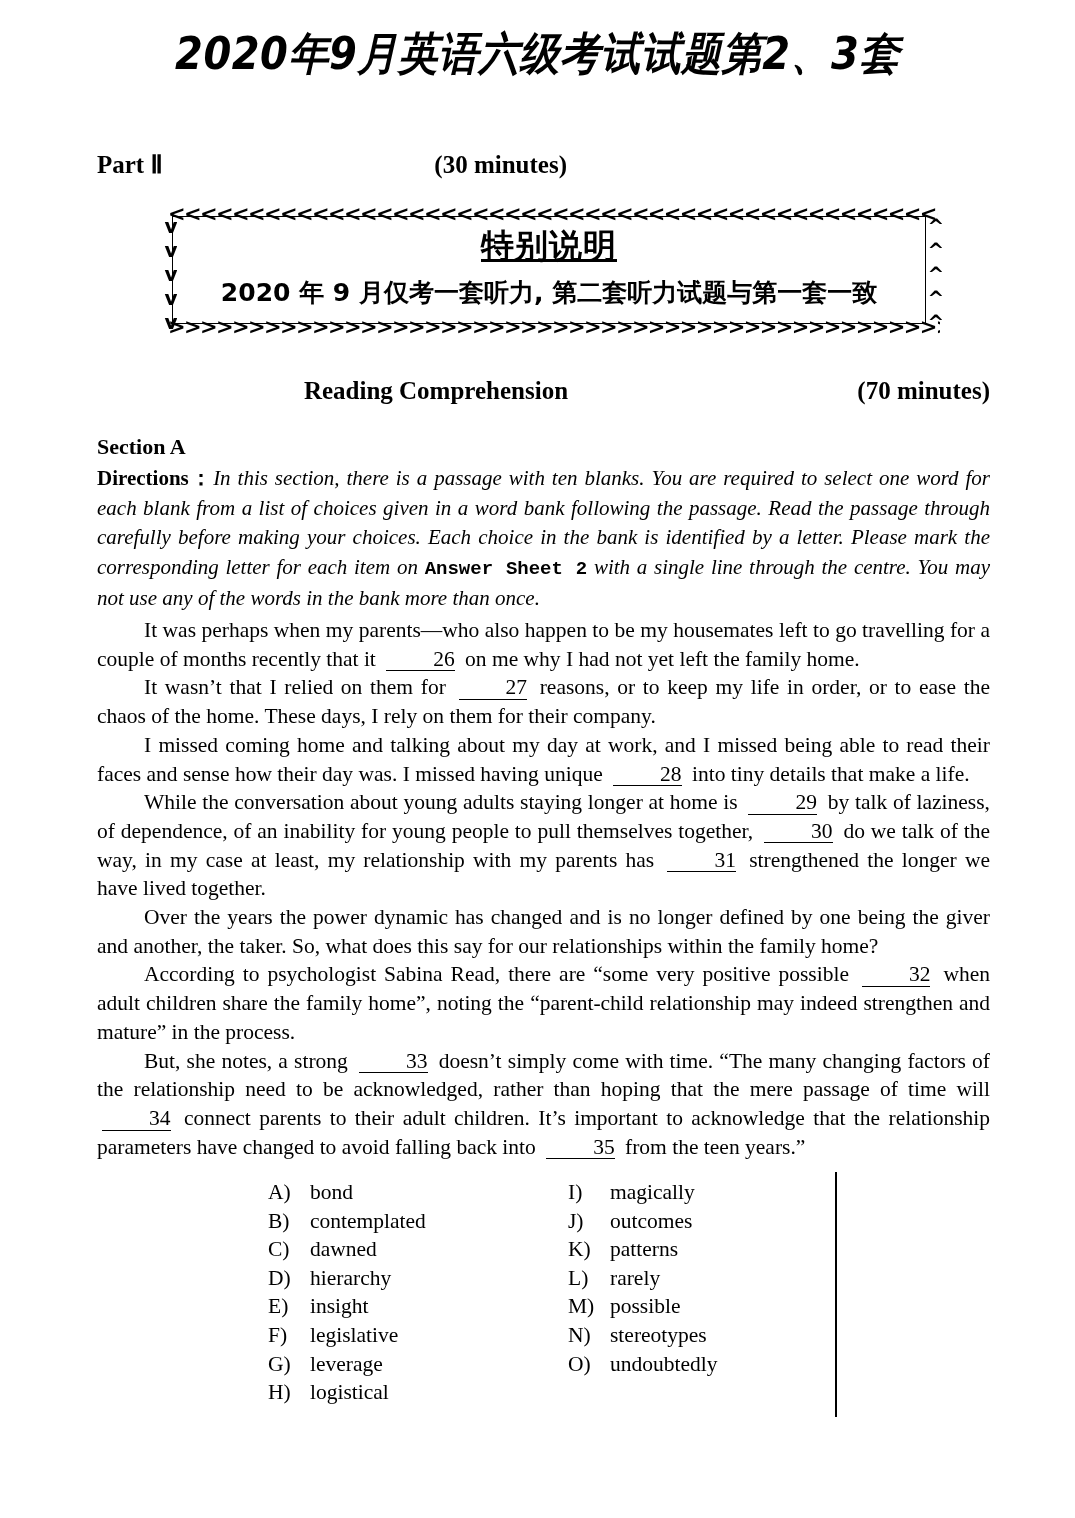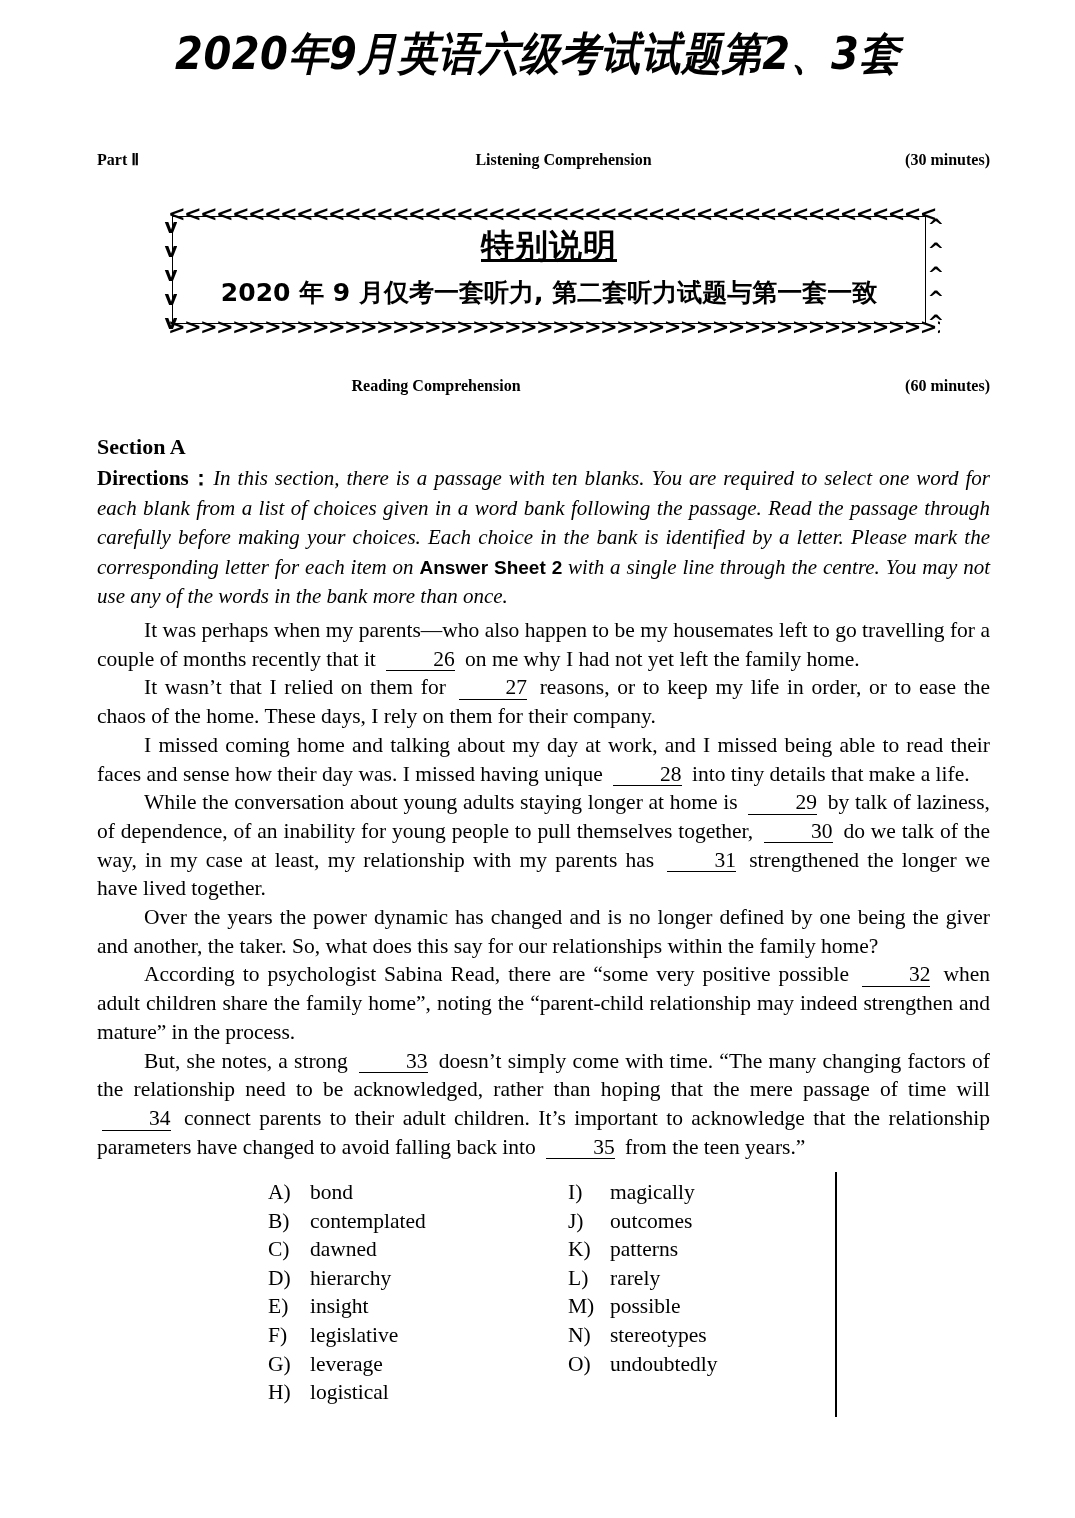--- a/index.html
+++ b/index.html
@@ -35,21 +35,21 @@
   }
 
   
   .part-row {
     position: absolute;
     left: 97px;
     width: 893px;
     display: flex;
     align-items: baseline;
     font-weight: bold;
-    font-size: 16px;
+    font-size: 25px;
     font-family: "Liberation Serif", serif;
   }
   .part-row .p-label { width: 255px; flex: 0 0 auto; }
   .part-row .p-center { flex: 1 1 auto; text-align: center; }
   .part-row .p-time { width: 215px; flex: 0 0 auto; text-align: right; }
 
   #part2 { top: 150px; }
   #part3 { top: 377px; }
 
   
@@ -139,21 +139,21 @@
   }
   .directions .dir-label {
     font-weight: bold;
     font-style: normal;
     font-size: 21px;
   }
   .dir-flow {
     font-style: italic;
   }
   .ansheet {
-    font-family: Liberation Sans, sans-serif;
+    font-family: Liberation Mono, monospace;
     font-weight: bold;
     font-style: normal;
     font-size: 19px;
   }
 
   
   .passage {
     position: absolute;
     left: 97px;
     top: 616px;
@@ -205,37 +205,36 @@
     border-left: 2px solid #000;
   }
 </style>
 </head>
 <body>
 
 <div class="doc-title">2020年9月英语六级考试试题第2、3套</div>
 
 <div class="part-row" id="part2">
   <span class="p-label">Part Ⅱ</span>
-  <span class="p-center">Listening Comprehension</span>
   <span class="p-time">(30 minutes)</span>
 </div>
 
 <div class="notice-wrap">
   <div class="notice-inner-rect"></div>
   <div class="chev chev-top">&lt;&lt;&lt;&lt;&lt;&lt;&lt;&lt;&lt;&lt;&lt;&lt;&lt;&lt;&lt;&lt;&lt;&lt;&lt;&lt;&lt;&lt;&lt;&lt;&lt;&lt;&lt;&lt;&lt;&lt;&lt;&lt;&lt;&lt;&lt;&lt;&lt;&lt;&lt;&lt;&lt;&lt;&lt;&lt;&lt;&lt;&lt;&lt;&lt;&lt;&lt;&lt;&lt;&lt;&lt;&lt;&lt;&lt;&lt;&lt;&lt;&lt;&lt;&lt;&lt;&lt;&lt;&lt;&lt;&lt;&lt;&lt;&lt;&lt;&lt;&lt;&lt;&lt;&lt;&lt;&lt;&lt;&lt;&lt;&lt;&lt;&lt;&lt;&lt;&lt;&lt;&lt;&lt;&lt;&lt;&lt;&lt;&lt;&lt;&lt;&lt;&lt;&lt;&lt;&lt;&lt;&lt;&lt;&lt;&lt;&lt;&lt;&lt;&lt;</div>
   <div class="chev chev-bottom">&gt;&gt;&gt;&gt;&gt;&gt;&gt;&gt;&gt;&gt;&gt;&gt;&gt;&gt;&gt;&gt;&gt;&gt;&gt;&gt;&gt;&gt;&gt;&gt;&gt;&gt;&gt;&gt;&gt;&gt;&gt;&gt;&gt;&gt;&gt;&gt;&gt;&gt;&gt;&gt;&gt;&gt;&gt;&gt;&gt;&gt;&gt;&gt;&gt;&gt;&gt;&gt;&gt;&gt;&gt;&gt;&gt;&gt;&gt;&gt;&gt;&gt;&gt;&gt;&gt;&gt;&gt;&gt;&gt;&gt;&gt;&gt;&gt;&gt;&gt;&gt;&gt;&gt;&gt;&gt;&gt;&gt;&gt;&gt;&gt;&gt;&gt;&gt;&gt;&gt;&gt;&gt;&gt;&gt;&gt;&gt;&gt;&gt;&gt;&gt;&gt;&gt;&gt;&gt;&gt;&gt;&gt;&gt;&gt;&gt;&gt;&gt;&gt;&gt;</div>
   <div class="chev chev-left">vvvvvvvvvvvvvvvvvv</div>
   <div class="chev chev-right">^^^^^^^^^^^^^^^^^^</div>
   <div class="notice-title">特别说明</div>
   <div class="notice-sub">2020 年 9 月仅考一套听力, 第二套听力试题与第一套一致</div>
 </div>
 
 <div class="part-row" id="part3">
   <span class="p-center">Reading Comprehension</span>
-  <span class="p-time">(60 minutes)</span>
+  <span class="p-time">(70 minutes)</span>
 </div>
 
 <div class="section-a">Section A</div>
 
 <div class="directions">
   <span class="dir-label">Directions：</span><span class="dir-flow"><span>In this section, there is a passage with ten blanks. You are required to select one word for each blank from a list of choices given in a word bank following the passage. Read the passage through carefully before making your choices. Each choice in the bank is identified by a letter. Please mark the corresponding letter for each item on </span><span class="ansheet">Answer Sheet 2</span><span> with a single line through the centre. You may not use any of the words in the bank more than once.</span></span>
 </div>
 
 <div class="passage" id="passage-root">
     <p><span>It was perhaps when my parents—who also happen to be my housemates  left to go travelling for a couple of months recently that it </span><span class="blk">26</span><span> on me why I had not yet left the family home.</span></p>

